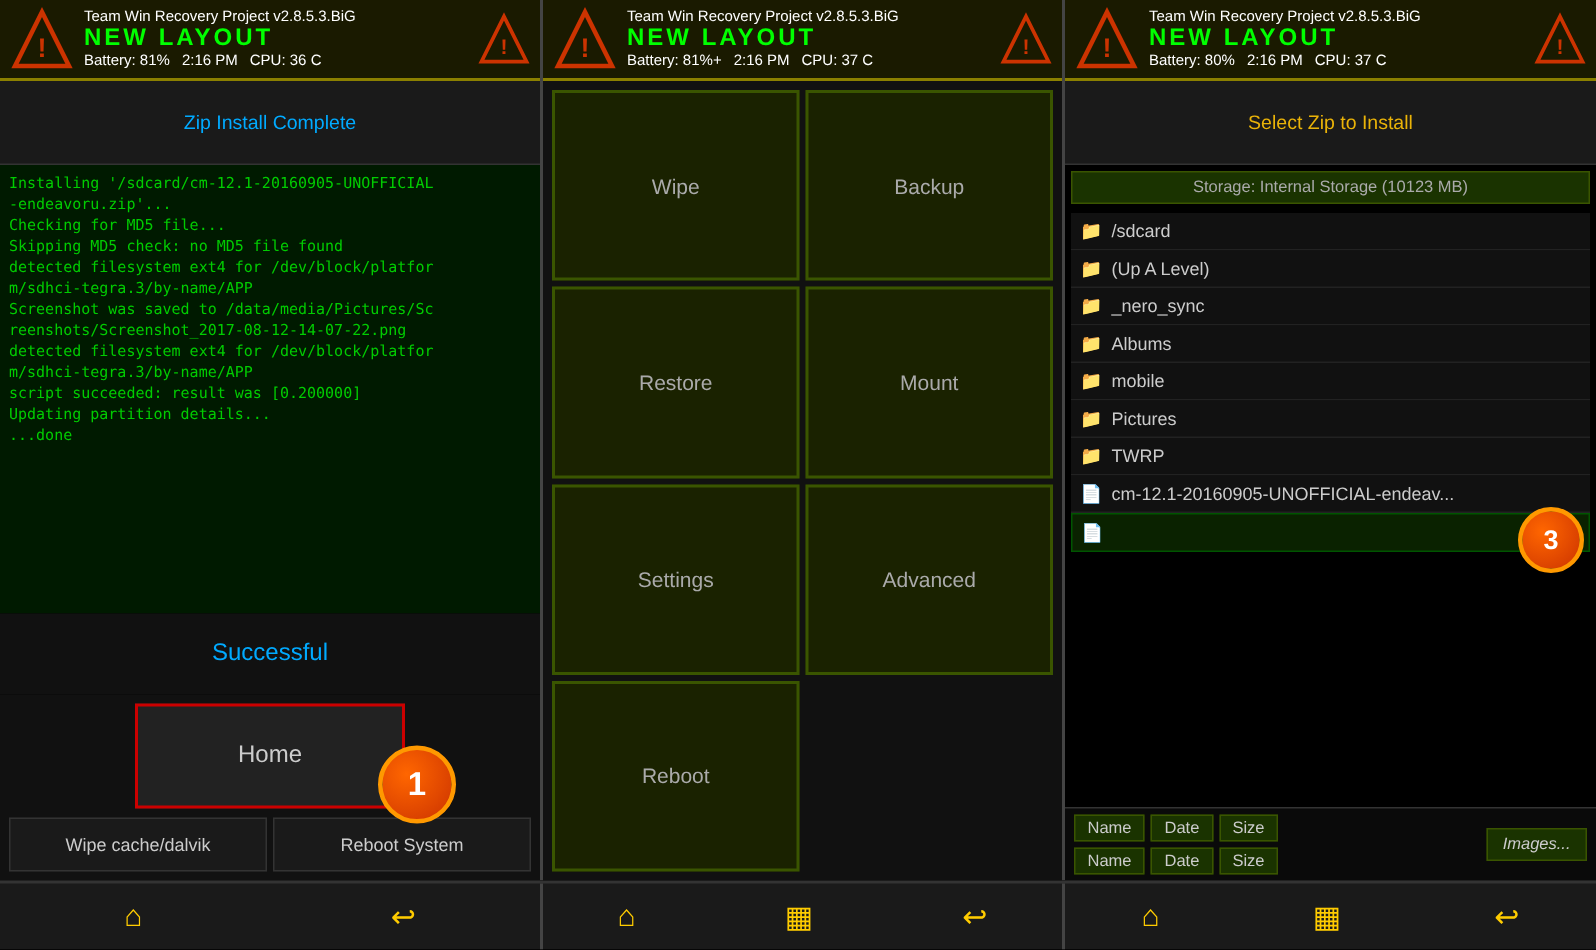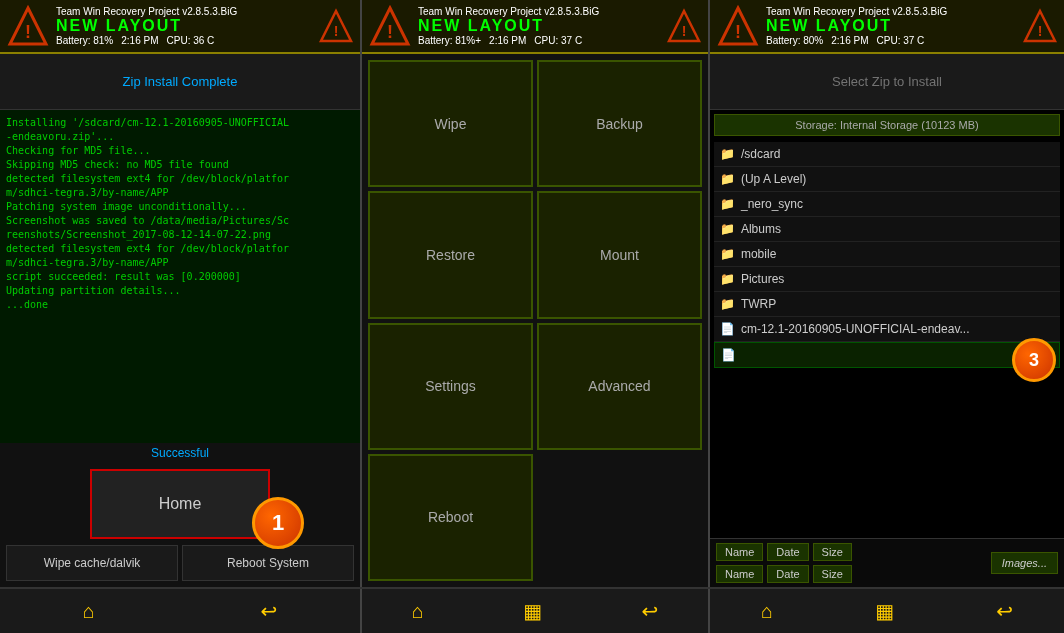--- a/index.html
+++ b/index.html
@@ -79,22 +79,22 @@
       font-family: monospace;
       padding: 6px;
       flex: 1;
       overflow: hidden;
       line-height: 1.4;
     }
 
     .successful-text {
       color: #00aaff;
       text-align: center;
-      font-size: 12px;
-      padding: 3px;
+      font-size: 16px;
+      padding: 18px;
       background: #111;
     }
 
     .home-btn {
       background: #222;
       border: 2px solid #cc0000;
       color: #ccc;
       font-size: 16px;
       width: 180px;
       height: 70px;
@@ -294,21 +294,20 @@
 
       <div class="panel-1-title">Zip Install Complete</div>
 
       <div class="terminal-output">
         <div>Installing '/sdcard/cm-12.1-20160905-UNOFFICIAL</div>
         <div>-endeavoru.zip'...</div>
         <div>Checking for MD5 file...</div>
         <div>Skipping MD5 check: no MD5 file found</div>
         <div>detected filesystem ext4 for /dev/block/platfor</div>
         <div>m/sdhci-tegra.3/by-name/APP</div>
-        <div>Patching system image unconditionally...</div>
         <div>Screenshot was saved to /data/media/Pictures/Sc</div>
         <div>reenshots/Screenshot_2017-08-12-14-07-22.png</div>
         <div>detected filesystem ext4 for /dev/block/platfor</div>
         <div>m/sdhci-tegra.3/by-name/APP</div>
         <div>script succeeded: result was [0.200000]</div>
         <div>Updating partition details...</div>
         <div>...done</div>
       </div>
 
       <div class="successful-text">Successful</div>
@@ -390,21 +389,21 @@
         </div>
         <div style="width:36px; height:36px; flex-shrink:0;">
           <svg viewBox="0 0 36 36">
             <rect width="36" height="36" fill="#1a1a00"></rect>
             <polygon points="18,3 33,33 3,33" fill="none" stroke="#cc3300" stroke-width="2.5"></polygon>
             <text x="18" y="28" text-anchor="middle" fill="#cc3300" font-size="14" font-weight="bold">!</text>
           </svg>
         </div>
       </div>
 
-      <div class="panel-1-title" style="color:#737373;">Select Zip to Install</div>
+      <div class="panel-1-title" style="color:#eab308;">Select Zip to Install</div>
 
       <div class="storage-bar">Storage: Internal Storage (10123 MB)</div>
 
       <div class="file-list">
 
         <div class="file-item">
           <span class="folder-icon">📁</span>
           <span>/sdcard</span>
         </div>
         <div class="file-item">

